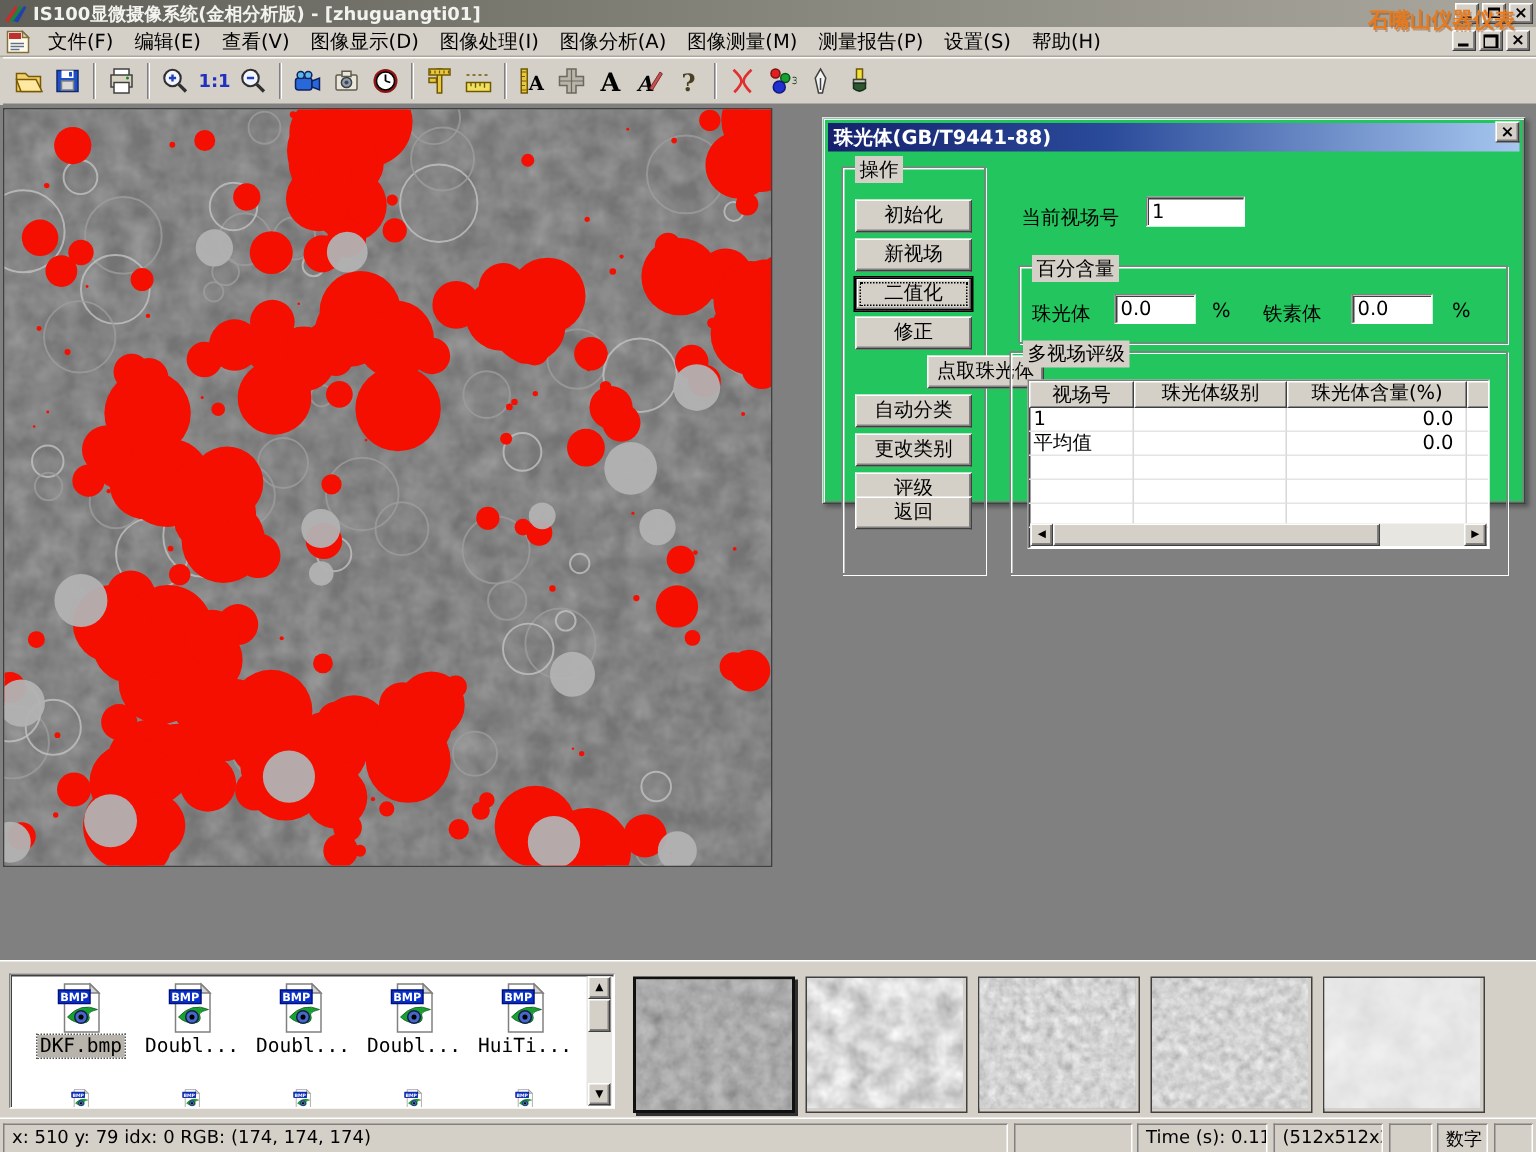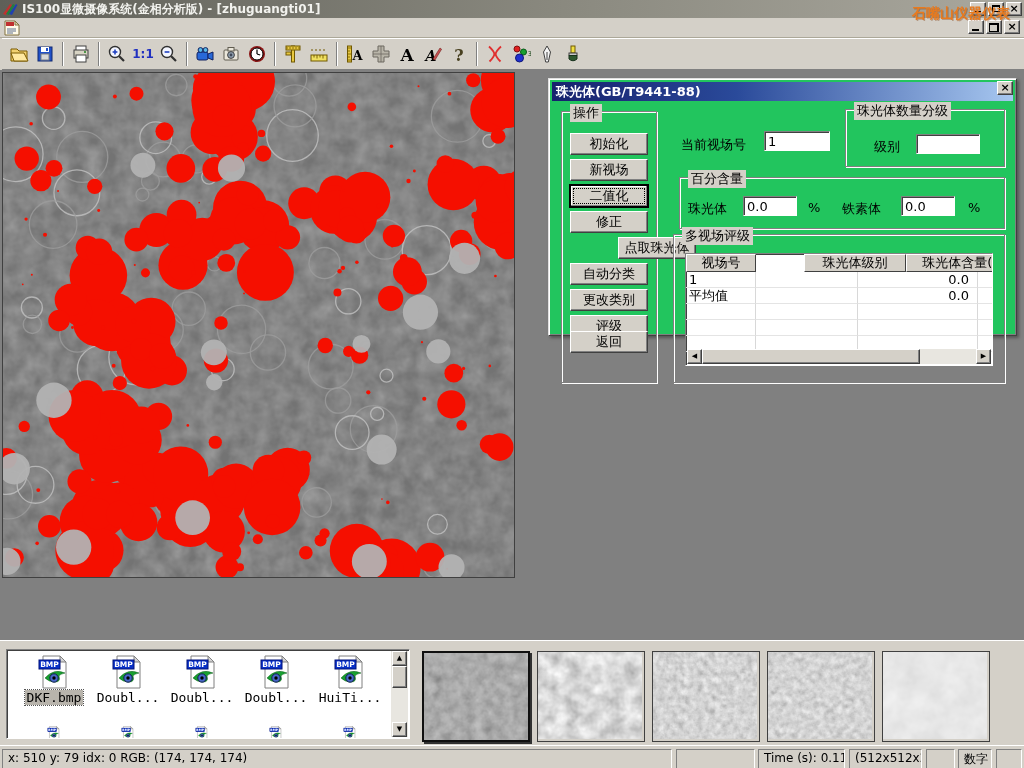--- a/index.html
+++ b/index.html
@@ -118,20 +118,32 @@
 </div>
 <div class="watermark">石嘴山仪器仪表</div>
 
 <div class="menubar">
   <svg class="menu-doc-icon" viewBox="0 0 18 16">
     <path d="M2 1 h10 l4 4 v10 H2z" fill="#fffbe8" stroke="#807040"></path>
     <path d="M12 1 l4 4 h-4z" fill="#e0d8b0" stroke="#807040"></path>
     <rect x="3" y="2" width="8" height="4" fill="#c03030"></rect>
     <path d="M4 9 h9 M4 11 h9 M4 13 h6" stroke="#607090" stroke-width="1"></path>
   </svg>
+  <div id="menu-items" style="display:flex;">
+      <span class="menu-item">文件(F)</span>
+      <span class="menu-item">编辑(E)</span>
+      <span class="menu-item">查看(V)</span>
+      <span class="menu-item">图像显示(D)</span>
+      <span class="menu-item">图像处理(I)</span>
+      <span class="menu-item">图像分析(A)</span>
+      <span class="menu-item">图像测量(M)</span>
+      <span class="menu-item">测量报告(P)</span>
+      <span class="menu-item">设置(S)</span>
+      <span class="menu-item">帮助(H)</span>
+    </div>
   <div class="mdi-btns">
     <div class="wbtn">
         <span class="glyph-min"></span>
       </div>
     <div class="wbtn">
         <span class="glyph-restore"></span>
       </div>
     <div class="wbtn"><span class="glyph-close">×</span></div>
   </div>
 </div>
@@ -624,43 +636,38 @@
       <div class="dlg-btn" style="top: 158px; margin-left: 48px;">点取珠光体</div>
       <div class="dlg-btn" style="top: 184px;">自动分类</div>
       <div class="dlg-btn" style="top: 210px;">更改类别</div>
       <div class="dlg-btn" style="top: 236px;">评级</div>
       <div class="dlg-btn" style="top: 252px;">返回</div>
     </div>
 
   <span class="dlg-label" style="left:132px; top:57px;">当前视场号</span>
   <div class="dlg-input" style="left:215px; top:52px; width:66px; height:20px;">1</div>
 
-  <div class="groupbox" style="left:296px; top:30px; width:160px; height:58px;">
-    <span class="glabel">珠光体数量分级</span>
-    <span class="dlg-label" style="left:28px; top:28px;">级别</span>
-    <div class="dlg-input" style="left:70px; top:24px; width:64px; height:20px;"></div>
-  </div>
 
   <div class="groupbox" style="left:130px; top:98px; width:326px; height:52px;">
     <span class="glabel">百分含量</span>
     <span class="dlg-label" style="left:8px; top:22px;">珠光体</span>
     <div class="dlg-input" style="left:63px; top:18px; width:54px; height:20px;">0.0</div>
     <span class="dlg-label" style="left:128px; top:22px;">%</span>
     <span class="dlg-label" style="left:162px; top:22px;">铁素体</span>
     <div class="dlg-input" style="left:221px; top:18px; width:54px; height:20px;">0.0</div>
     <span class="dlg-label" style="left:288px; top:22px;">%</span>
   </div>
 
   <div class="groupbox" style="left:124px; top:155px; width:332px; height:149px;">
     <span class="glabel">多视场评级</span>
   </div>
   <div class="mv-table" id="mv-table">
       <div class="mv-head">
         <div class="mv-hcell" style="width: 70px; font-family: Liberation Serif, serif;">视场号</div>
-        <div class="mv-hcell" style="width: 102px; margin-left: 48px;">珠光体级别</div>
+        <div class="mv-hcell" style="width: 102px;">珠光体级别</div>
         <div class="mv-hcell" style="width: 120px;">珠光体含量(%)</div>
         <div class="mv-hcell" style="width: 116px;">铁素体</div>
       </div>
       <div class="mv-row">
         <div class="mv-cell" style="width: 70px;">1</div>
         <div class="mv-cell" style="width: 102px;"></div>
         <div class="mv-cell num" style="width: 120px;">0.0</div>
         <div class="mv-cell" style="width: 116px;"></div>
       </div>
       <div class="mv-row">

